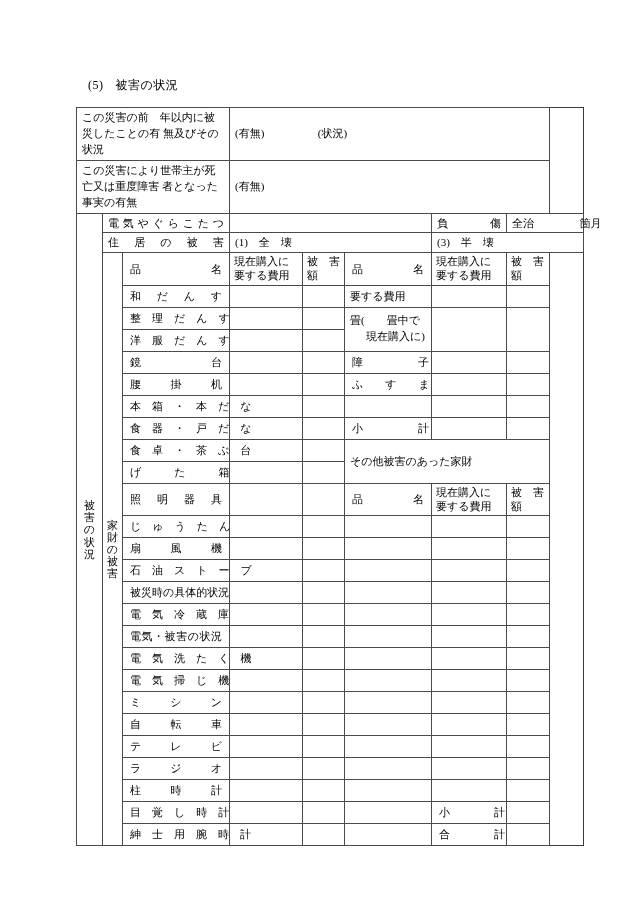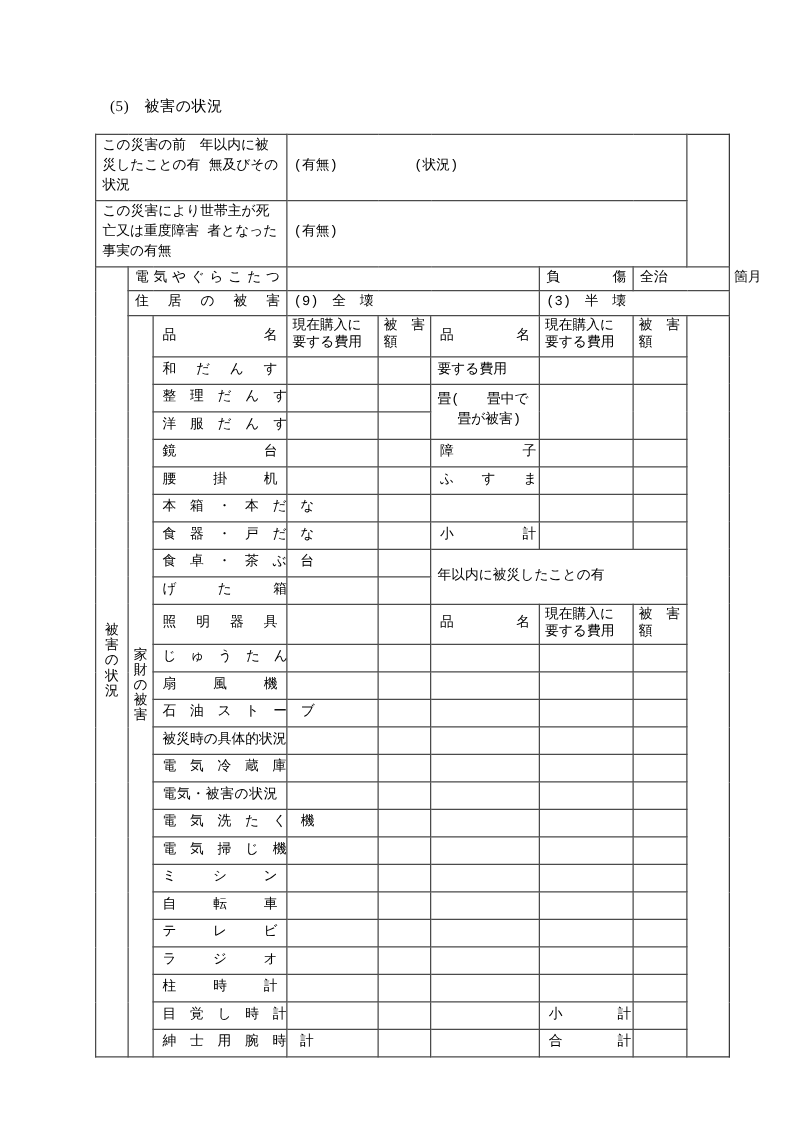--- a/index.html
+++ b/index.html
@@ -37,21 +37,20 @@
 
   
   table.form {
     position: absolute;
     left: 76px;
     top: 103px;
     border-collapse: collapse;
     table-layout: fixed;
     width: 508px;
     font-size: 11px;
-    font-family: Liberation Mono, monospace;
   }
   table.form td {
     border: 1px solid #4a4a4a;
     padding: 0;
     vertical-align: middle;
     font-size: 11px;
     line-height: 1.35;
   }
 
   
@@ -187,21 +186,21 @@
           <span>箇月</span>
         </span>
       </td>
     </tr>
 
     <tr>
       <td colspan="2">
         <span class="spread-narrow">住　居　の　被　害</span>
       </td>
       <td colspan="3">
-        <span class="left">(9)　全　壊</span>
+        <span class="left">(1)　全　壊</span>
       </td>
       <td colspan="3">
         <span class="left">(3)　半　壊</span>
       </td>
     </tr>
 
     <tr style="height:30px">
       <td rowspan="32" class="vcell">
         <span class="vtext">
           <span>家</span>
@@ -258,21 +257,21 @@
 
     <tr style="height:22px">
       <td>
             <span class="spread">整　理　だ　ん　す</span>
           </td>
       <td></td>
       <td></td>
       <td rowspan="2">
         <span class="two-line">
           <span class="tatami-line1">畳(　　畳中で</span>
-          <span class="tatami-line2">畳が被害)</span>
+          <span class="tatami-line2">現在購入に)</span>
         </span>
       </td>
       <td rowspan="2"></td>
       <td rowspan="2"></td>
     </tr>
 
     <tr style="height:22px">
       <td>
             <span class="spread">洋　服　だ　ん　す</span>
           </td>
@@ -332,21 +331,21 @@
       <td></td>
     </tr>
 
     <tr style="height:22px">
       <td>
             <span class="spread">食　卓　・　茶　ぶ　台</span>
           </td>
       <td></td>
       <td></td>
       <td colspan="3" rowspan="2">
-        <span class="left">年以内に被災したことの有</span>
+        <span class="left">その他被害のあった家財</span>
       </td>
     </tr>
 
     <tr style="height:22px">
       <td>
             <span class="spread">げ　　　た　　　箱</span>
           </td>
       <td></td>
       <td></td>
     </tr>

